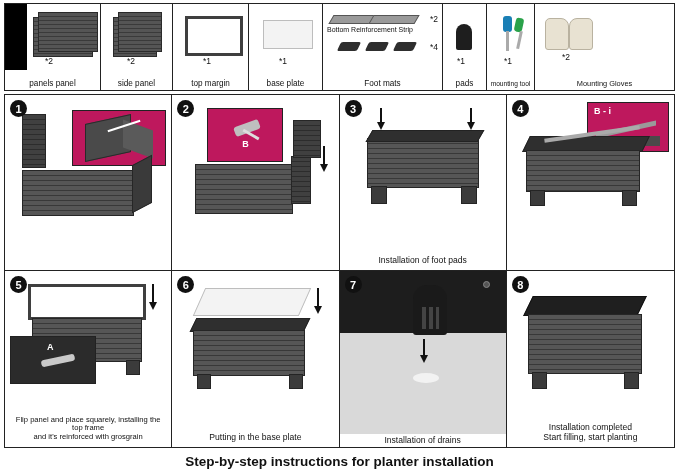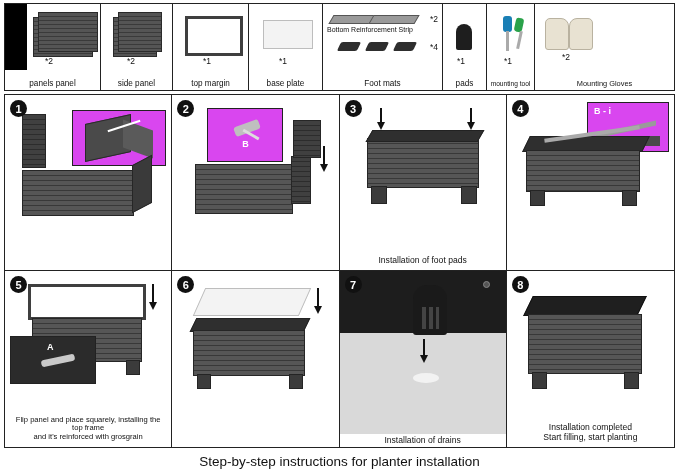--- a/index.html
+++ b/index.html
@@ -135,21 +135,21 @@
     border-right:4px solid transparent;
     border-top:8px solid #111;
   }
   .arrowstem{position:absolute;background:#111;width:2px;}
   .inset{
     position:absolute;
     border:1px solid #222;
     background:#fff;
     overflow:hidden;
   }
-  .insetdark{background:#d946ef;}
+  .insetdark{background:#be185d;}
   .lbl{
     position:absolute;
     font-size:9px;font-weight:bold;color:#fff;
   }
 
   
   .s7bg{position:absolute;left:0;top:0;right:0;bottom:0;background:#d9d9d9;}
   .s7top{position:absolute;left:0;top:0;right:0;height:38%;background:#1d1d1d;}
   .s7drain{
     position:absolute;
@@ -159,21 +159,21 @@
   .s7hole{
     position:absolute;
     background:#f2f2f2;
     border-radius:50%;
   }
   .screwdot{position:absolute;width:5px;height:5px;border-radius:50%;background:#555;border:1px solid #888;}
 
   .footer{
     text-align:center;
     font-size:13.5px;
-    font-weight:normal;
+    font-weight:bold;
     padding-top:6px;
   }
   .whiteplate{
     position:absolute;
     background:#f3f3f3;
     border:1px solid #bdbdbd;
   }
 </style>
 </head>
 <body>
@@ -373,20 +373,21 @@
         <div class="whiteplate" style="left:24px;top:14px;width:104px;height:26px;transform:skewX(-24deg);"></div>
         <div class="arrowstem" style="left:142px;top:14px;height:18px;"></div>
         <div class="arrow" style="left:139px;top:32px;"></div>
         <div style="position:absolute;left:18px;top:44px;width:112px;height:12px;background:#2f2f2f;border:1px solid #222;transform:skewX(-26deg);"></div>
         <div class="box" style="left:18px;top:56px;width:110px;height:44px;">
           <div class="ribs"></div>
         </div>
         <div class="leg" style="left:22px;top:100px;width:12px;height:13px;"></div>
         <div class="leg" style="left:114px;top:100px;width:12px;height:13px;"></div>
       </div>
+      <div class="cap">Putting in the base plate</div>
     </div>
 
     <div class="cellstep" style="padding:0;">
       <div class="badge">7</div>
       <div class="art">
         <div class="s7bg"></div>
         <div class="s7top"></div>
         <div class="s7drain" style="left:44%;top:14px;width:34px;height:50px;">
           <div style="position:absolute;left:9px;top:22px;width:4px;height:22px;background:#444;"></div>
           <div style="position:absolute;left:16px;top:22px;width:4px;height:22px;background:#444;"></div>

